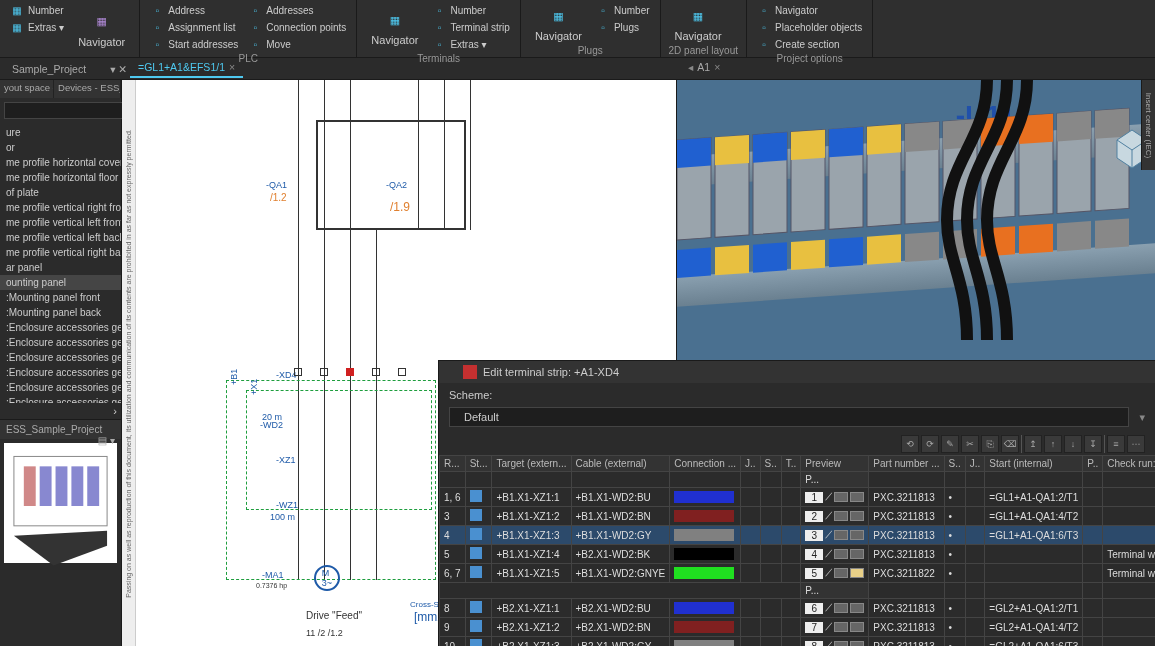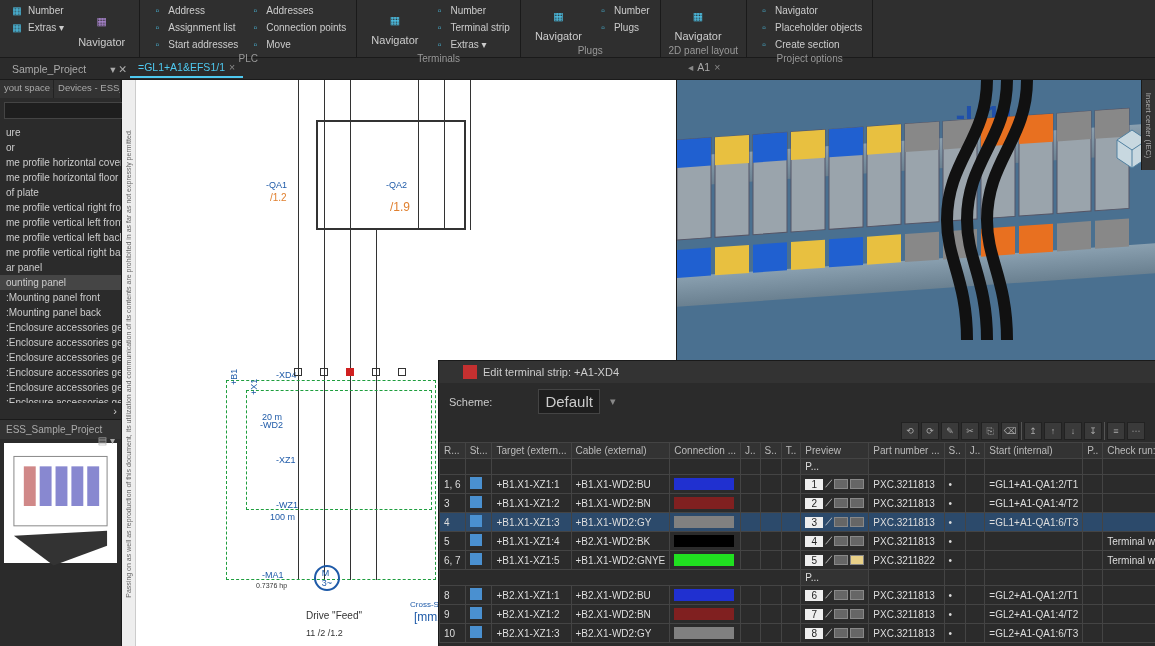--- a/index.html
+++ b/index.html
@@ -42,23 +42,23 @@
 .sch-dash { border: 1px dashed #1e9e3e; position: absolute; }
 .motor { position: absolute; width: 26px; height: 26px; border: 2px solid #1e5aa8; border-radius: 50%; display: flex; align-items: center; justify-content: center; font-size: 9px; color: #1e5aa8; }
 .threed { width: 478px; background: #4a7090; position: relative; overflow: hidden; }
 .threed-label { position: absolute; top: 20px; right: 140px; font-size: 28px; color: #2050aa; font-weight: bold; }
 .din { position: absolute; background: linear-gradient(180deg,#8aa0b0,#6a8090); left: -20px; right: -20px; }
 .vert-tab { position: absolute; right: 0; top: 0; width: 14px; height: 90px; background: #333; border-left: 1px solid #1a1a1a; display: flex; align-items: center; justify-content: center; }
 .vert-tab span { transform: rotate(90deg); font-size: 8px; color: #aaa; white-space: nowrap; }
 .dialog { position: absolute; left: 438px; top: 360px; right: 0; bottom: 0; background: #2b2b2b; border-top: 1px solid #1a1a1a; border-left: 1px solid #1a1a1a; display: flex; flex-direction: column; }
 .dialog-title { background: #333; padding: 4px 24px; font-size: 11px; display: flex; align-items: center; gap: 6px; }
 .dialog-title .red { width: 14px; height: 14px; background: #c43030; display: inline-block; }
-.dialog-body { padding: 6px 10px; display: flex; gap: 6px; }
+.dialog-body { padding: 6px 10px; display: flex; flex-direction: column; gap: 6px; }
 .dialog-row { display: flex; align-items: center; gap: 10px; }
-.dialog-select { flex: 1; background: #1e1e1e; border: 1px solid #444; color: #ccc; padding: 3px 6px; font-size: 15px; margin-left: 40px; }
+.dialog-select { flex: 1; background: #1e1e1e; border: 1px solid #444; color: #ccc; padding: 3px 14px; font-size: 11px; }
 .toolbar { display: flex; gap: 2px; padding: 2px 10px; justify-content: flex-end; }
 .tb-btn { width: 18px; height: 18px; background: #3a3a3a; border: 1px solid #222; cursor: pointer; display: flex; align-items: center; justify-content: center; font-size: 9px; color: #aaa; }
 .grid { overflow: auto; }
 .grid table { border-collapse: collapse; width: 100%; }
 .grid th, .grid td { border: 1px solid #444; padding: 2px 4px; font-size: 10px; color: #ddd; white-space: nowrap; text-align: left; }
 .grid th { background: #333; position: sticky; top: 0; color: #bbb; font-weight: normal; }
 .grid tr.sel td { background: #2c4a6b; }
 .color-cell { width: 60px; height: 12px; }
 .prev-cell { display: flex; align-items: center; gap: 2px; }
 .prev-icon { width: 14px; height: 10px; border: 1px solid #888; background: #666; }

